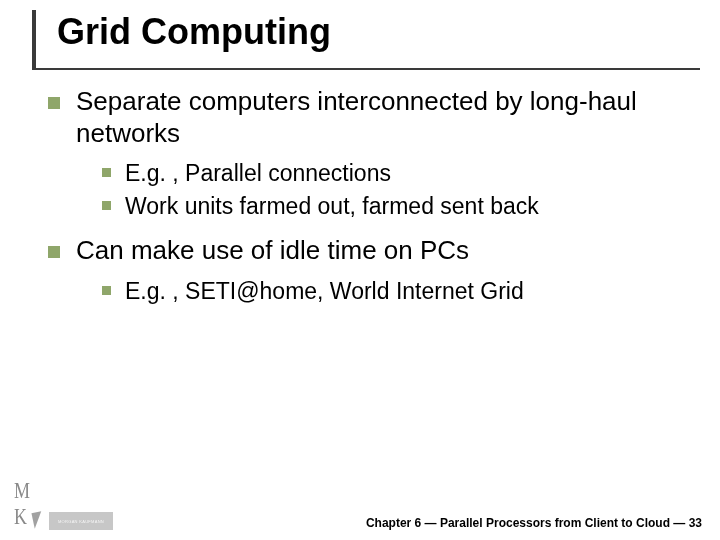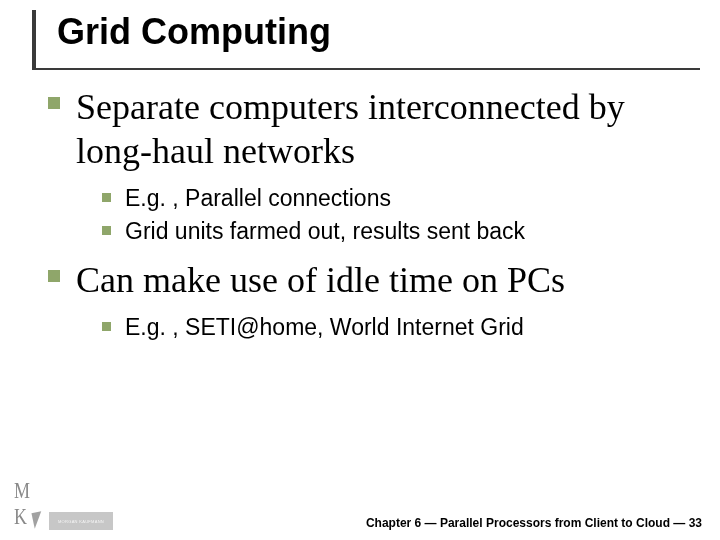--- a/index.html
+++ b/index.html
@@ -9,21 +9,21 @@
   .title-wrap { position: absolute; top: 10px; left: 32px; right: 20px; }
   .title-rule-v { position: absolute; top: 0; left: 0; width: 4px; height: 58px; background: #3a3a3a; }
   .title { font-size: 36px; font-weight: 700; letter-spacing: 0px; margin-left: 25px; line-height: 1.0; padding-top: 4px; }
   .title-rule-h { position: absolute; top: 58px; left: 0; right: 0; height: 2px; background: #3a3a3a; }
 
   .body { position: absolute; top: 86px; left: 48px; right: 30px; }
   ul { list-style: none; }
   .lvl1 > li { margin-bottom: 14px; }
   .lvl1 > li > .row { display: flex; align-items: flex-start; }
   .lvl1 .bullet1 { flex: 0 0 auto; width: 12px; height: 12px; background: #8fa66a; margin-top: 11px; margin-right: 16px; }
-  .lvl1 .txt1 { font-size: 36px; line-height: 1.22; font-family: Liberation Serif, serif; }
+  .lvl1 .txt1 { font-size: 26px; line-height: 1.22; }
 
   .lvl2 { margin-top: 10px; margin-left: 54px; margin-bottom: 6px; }
   .lvl2 > li { margin-bottom: 4px; }
   .lvl2 > li > .row { display: flex; align-items: flex-start; }
   .lvl2 .bullet2 { flex: 0 0 auto; width: 9px; height: 9px; background: #8fa66a; margin-top: 9px; margin-right: 14px; }
   .lvl2 .txt2 { font-size: 23px; line-height: 1.25; }
 
   .footer { position: absolute; bottom: 10px; right: 18px; font-size: 12px; font-weight: 700; }
   .logo { position: absolute; bottom: 10px; left: 14px; display: flex; align-items: flex-end; gap: 6px; }
   .mk { font-family: Georgia, 'Times New Roman', serif; font-size: 18px; color: #8a8a8a; letter-spacing: -3px; transform: scaleY(1.25); transform-origin: bottom; }
@@ -52,21 +52,21 @@
         <ul class="lvl2">
           <li>
             <div class="row">
               <span class="bullet2"></span>
               <span class="txt2">E.g. , Parallel connections</span>
             </div>
           </li>
           <li>
             <div class="row">
               <span class="bullet2"></span>
-              <span class="txt2">Grid units farmed out, results sent back</span>
+              <span class="txt2">Work units farmed out, farmed sent back</span>
             </div>
           </li>
         </ul>
       </li>
 
       <li>
         <div class="row">
           <span class="bullet1"></span>
           <span class="txt1">Can make use of idle time on PCs</span>
         </div>

